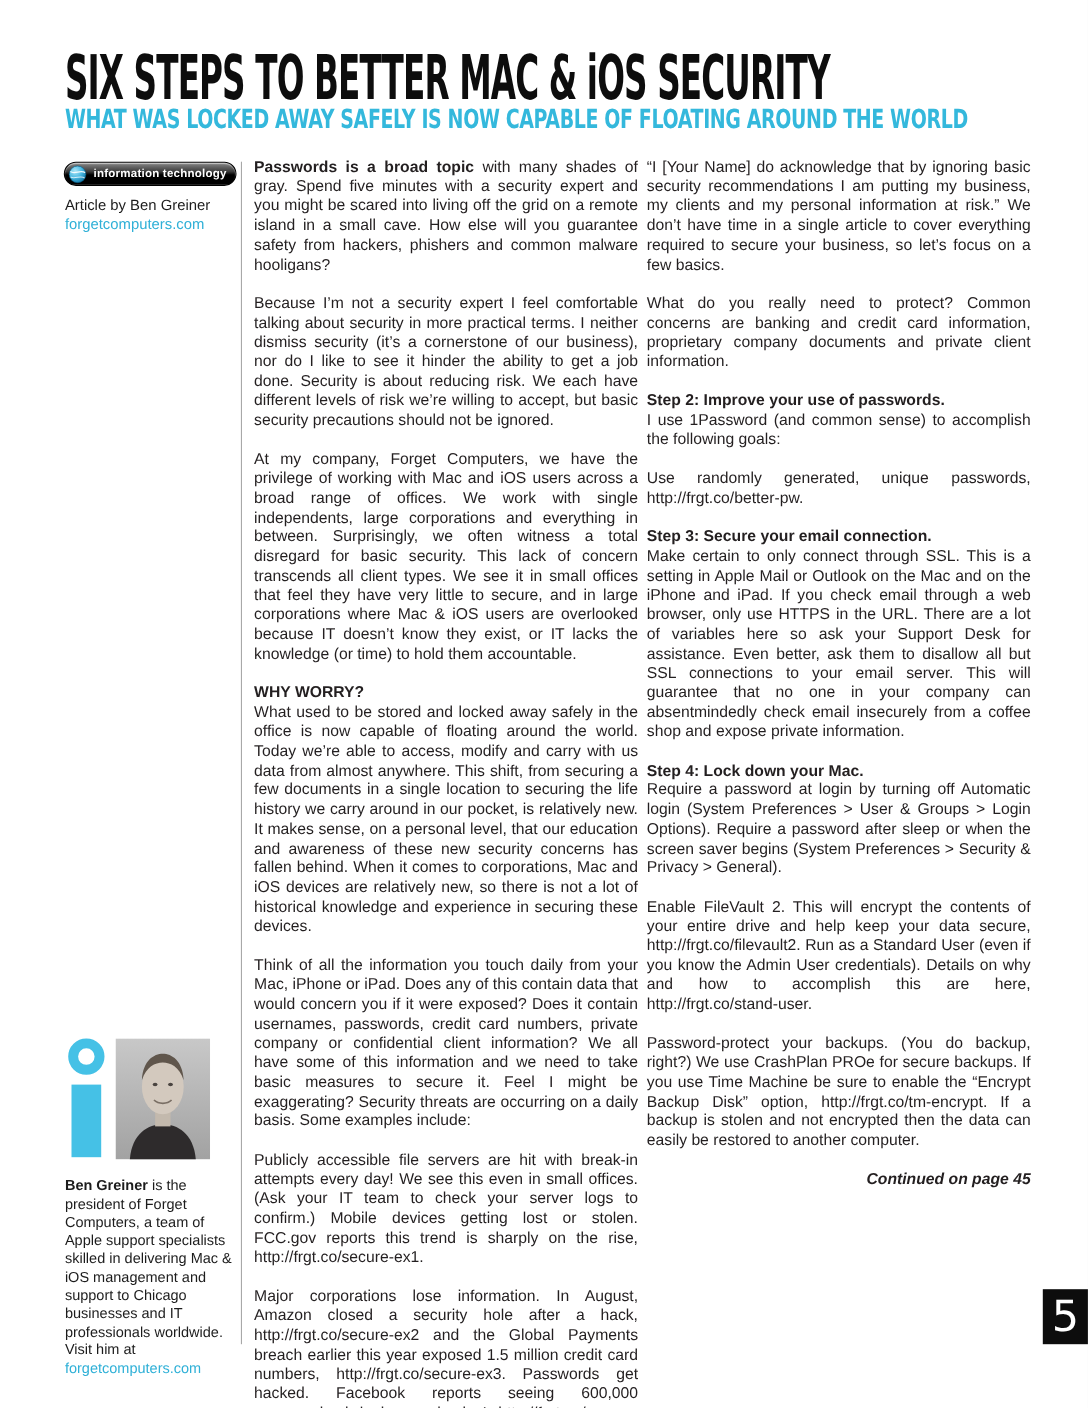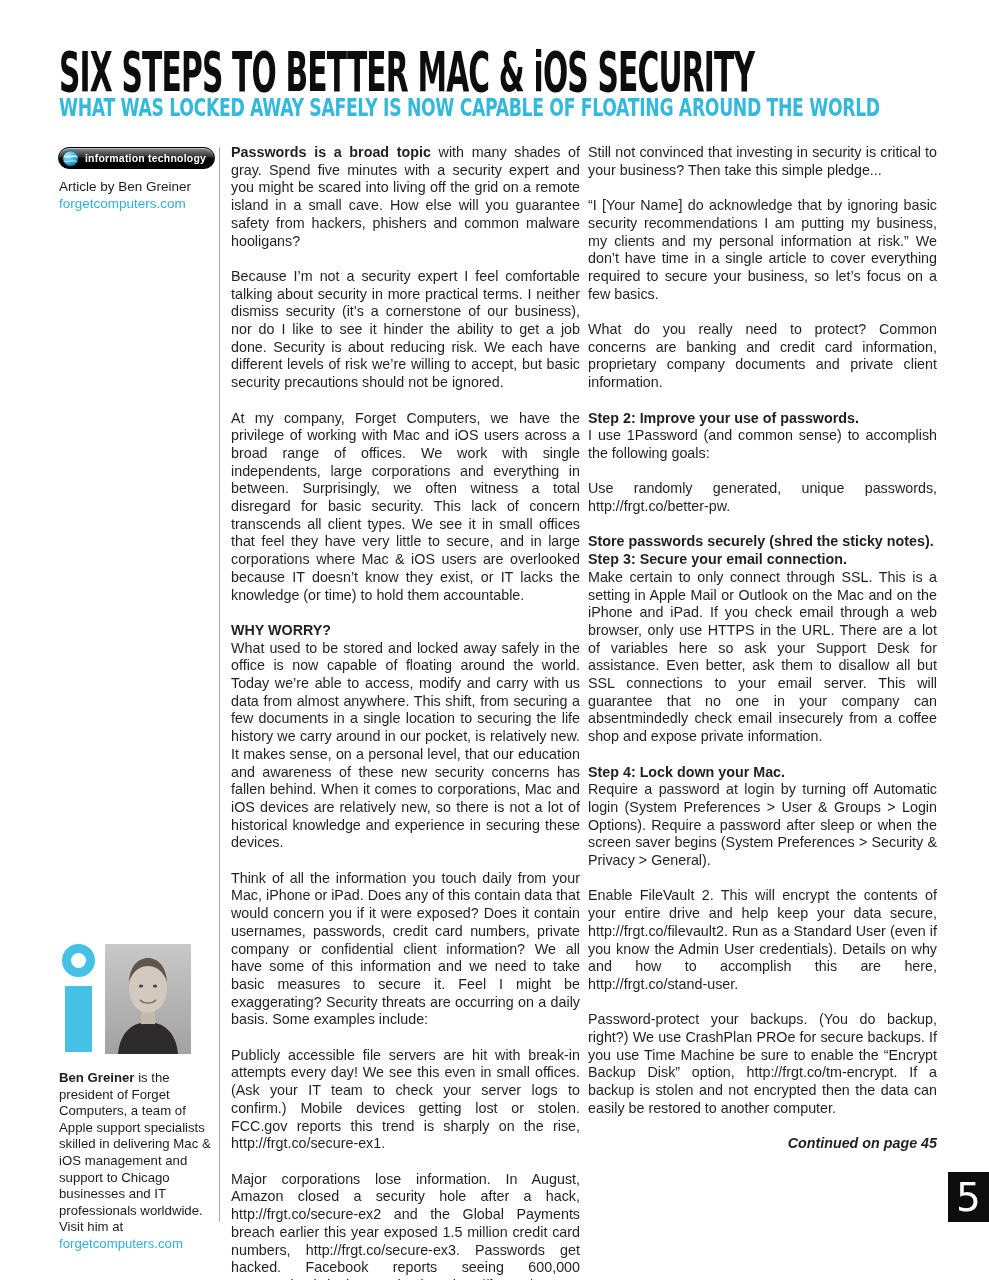--- a/index.html
+++ b/index.html
@@ -135,27 +135,25 @@
     <p>Because I’m not a security expert I feel comfortable talking about security in more practical terms. I neither dismiss security (it’s a cornerstone of our business), nor do I like to see it hinder the ability to get a job done. Security is about reducing risk. We each have different levels of risk we’re willing to accept, but basic security precautions should not be ignored.</p>
     <p>At my company, Forget Computers, we have the privilege of working with Mac and iOS users across a broad range of offices. We work with single independents, large corporations and everything in between. Surprisingly, we often witness a total disregard for basic security. This lack of concern transcends all client types. We see it in small offices that feel they have very little to secure, and in large corporations where Mac &amp; iOS users are overlooked because IT doesn’t know they exist, or IT lacks the knowledge (or time) to hold them accountable.</p>
     <p class="hd">WHY WORRY?</p>
     <p>What used to be stored and locked away safely in the office is now capable of floating around the world. Today we’re able to access, modify and carry with us data from almost anywhere. This shift, from securing a few documents in a single location to securing the life history we carry around in our pocket, is relatively new. It makes sense, on a personal level, that our education and awareness of these new security concerns has fallen behind. When it comes to corporations, Mac and iOS devices are relatively new, so there is not a lot of historical knowledge and experience in securing these devices.</p>
     <p>Think of all the information you touch daily from your Mac, iPhone or iPad. Does any of this contain data that would concern you if it were exposed? Does it contain usernames, passwords, credit card numbers, private company or confidential client information? We all have some of this information and we need to take basic measures to secure it. Feel I might be exaggerating? Security threats are occurring on a daily basis. Some examples include:</p>
     <p>Publicly accessible file servers are hit with break-in attempts every day! We see this even in small offices. (Ask your IT team to check your server logs to confirm.) Mobile devices getting lost or stolen. FCC.gov reports this trend is sharply on the rise, http://frgt.co/secure-ex1.</p>
     <p>Major corporations lose information. In August, Amazon closed a security hole after a hack, http://frgt.co/secure-ex2 and the Global Payments breach earlier this year exposed 1.5 million credit card numbers, http://frgt.co/secure-ex3. Passwords get hacked. Facebook reports seeing 600,000 compromised logins each day! http://frgt.co/secure-ex4.</p>
   </div>
 
   <div class="col col-2">
-    <p>Still not convinced that investing in security is critical to your business? Then take this simple pledge...</p>
     <p>“I [Your Name] do acknowledge that by ignoring basic security recommendations I am putting my business, my clients and my personal information at risk.” We don’t have time in a single article to cover everything required to secure your business, so let’s focus on a few basics.</p>
     <p>What do you really need to protect? Common concerns are banking and credit card information, proprietary company documents and private client information.</p>
     <p class="hd">Step 2: Improve your use of passwords.</p>
     <p>I use 1Password (and common sense) to accomplish the following goals:</p>
     <p>Use randomly generated, unique passwords, http://frgt.co/better-pw.</p>
-    <p class="hd">Store passwords securely (shred the sticky notes).</p>
     <p class="hd">Step 3: Secure your email connection.</p>
     <p>Make certain to only connect through SSL. This is a setting in Apple Mail or Outlook on the Mac and on the iPhone and iPad. If you check email through a web browser, only use HTTPS in the URL. There are a lot of variables here so ask your Support Desk for assistance. Even better, ask them to disallow all but SSL connections to your email server. This will guarantee that no one in your company can absentmindedly check email insecurely from a coffee shop and expose private information.</p>
     <p class="hd">Step 4: Lock down your Mac.</p>
     <p>Require a password at login by turning off Automatic login (System Preferences &gt; User &amp; Groups &gt; Login Options). Require a password after sleep or when the screen saver begins (System Preferences &gt; Security &amp; Privacy &gt; General).</p>
     <p>Enable FileVault 2. This will encrypt the contents of your entire drive and help keep your data secure, http://frgt.co/filevault2. Run as a Standard User (even if you know the Admin User credentials). Details on why and how to accomplish this are here, http://frgt.co/stand-user.</p>
     <p>Password-protect your backups. (You do backup, right?) We use CrashPlan PROe for secure backups. If you use Time Machine be sure to enable the “Encrypt Backup Disk” option, http://frgt.co/tm-encrypt. If a backup is stolen and not encrypted then the data can easily be restored to another computer.</p>
     <p class="continued">Continued on page 45</p>
   </div>
 
   <div class="pagenum">5</div>

